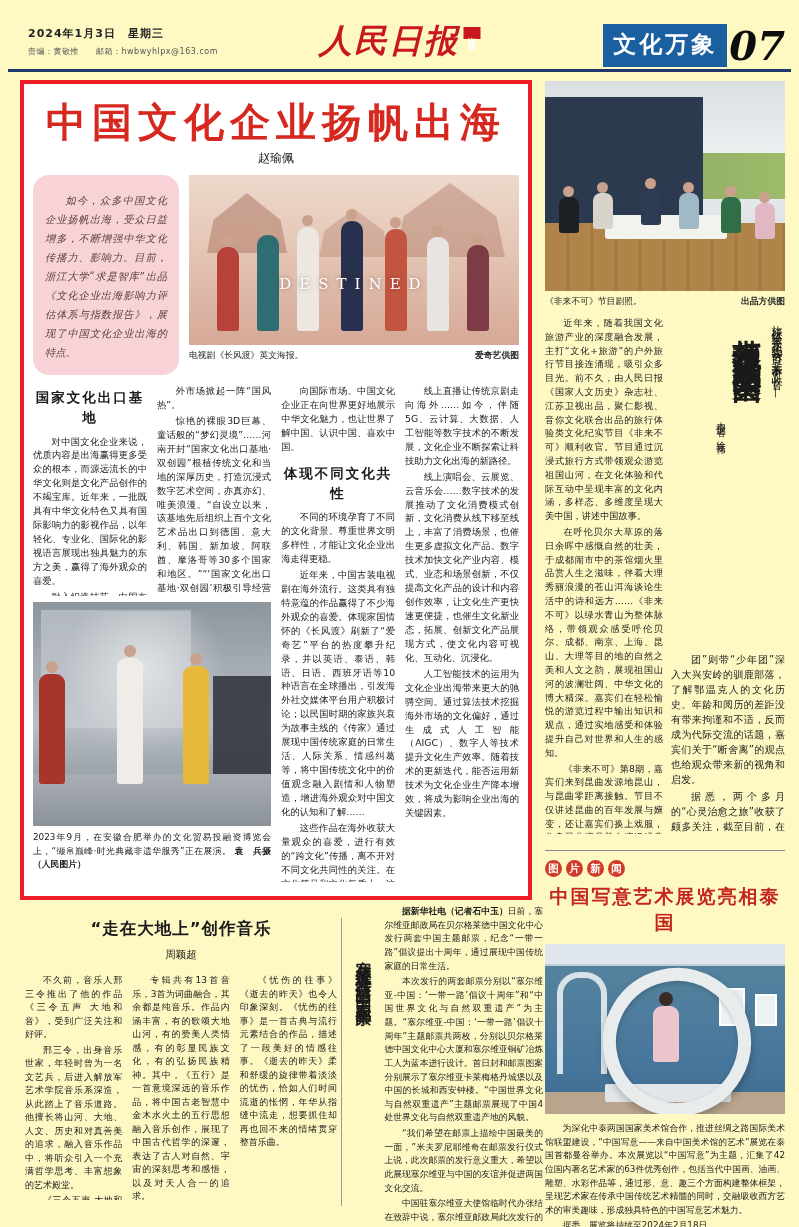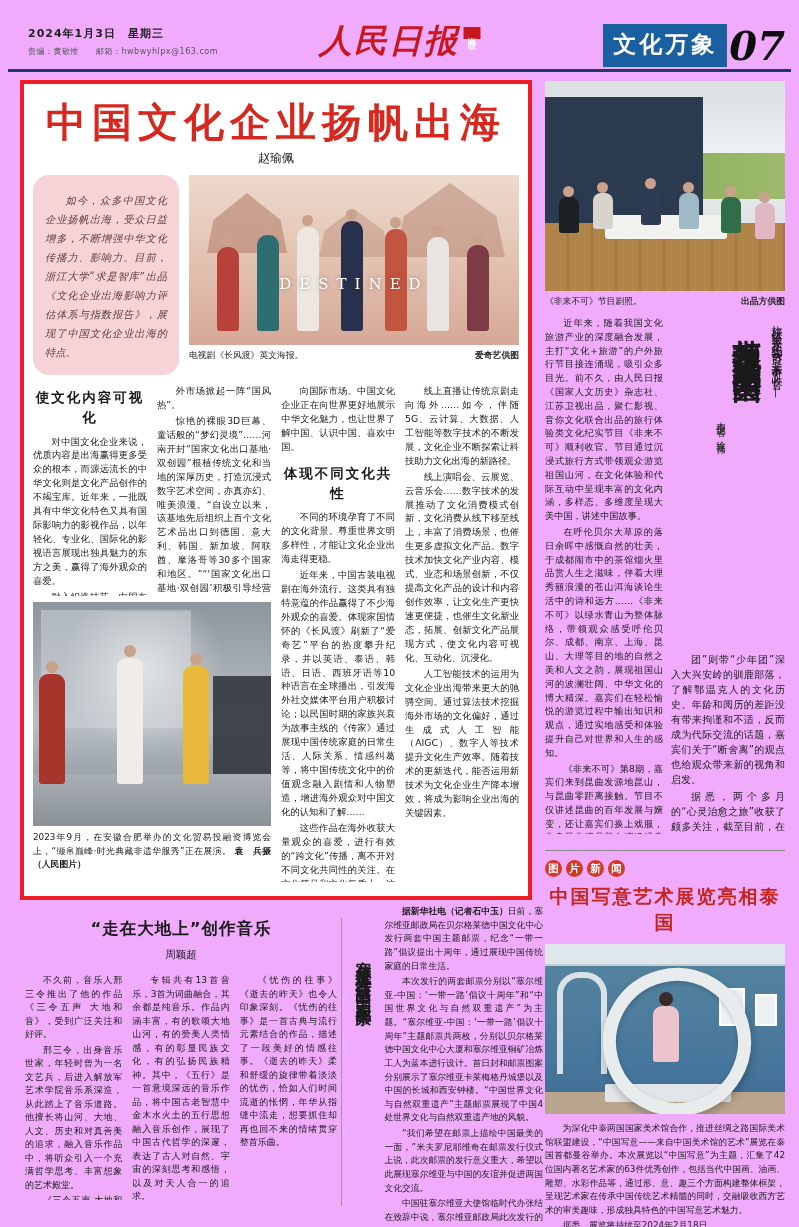--- a/index.html
+++ b/index.html
@@ -1,16 +1,16 @@
 <!DOCTYPE html>
 <html><head>
 <meta charset="utf-8">
 <style>
   html,body{margin:0;padding:0;background:#e9e9e9;}
-  #page{width:799px;height:1227px;position:relative;background:#f0abfc;margin:0 auto;
+  #page{width:799px;height:1227px;position:relative;background:#fef9c3;margin:0 auto;
         font-family:"DejaVu Sans","Liberation Sans",sans-serif;color:#1a1a1a;overflow:hidden;}
   
   .hdr-left{position:absolute;left:28px;top:26px;}
   .hdr-date{font-size:11px;color:#222;letter-spacing:1px;font-weight:600;}
   .hdr-editor{font-size:8px;color:#555;margin-top:5px;letter-spacing:.5px;}
   .masthead{position:absolute;left:50%;transform:translateX(-50%);top:24px;display:flex;gap:4px;align-items:flex-start;}
   .masthead-title{font-family:"DejaVu Serif","Liberation Serif",serif;font-style:italic;font-weight:700;
                   font-size:33px;line-height:1;color:#c8171e;letter-spacing:2px;}
   .edition-badge{background:#c8171e;color:#fff;font-size:9px;writing-mode:vertical-rl;
                  padding:3px 2px;letter-spacing:2px;margin-top:3px;}
@@ -152,21 +152,21 @@
           <span>电视剧《长风渡》英文海报。</span>
           <span class="cap-credit">爱奇艺供图</span>
         </div>
       </div>
     </div>
 
     <div class="art-body">
       <div class="half">
         <div class="twocol">
           <div class="coltext">
-            <div class="subhead">使文化内容可视化</div>
+            <div class="subhead">国家文化出口基地</div>
             <div>
                 <p class="para">对中国文化企业来说，优质内容是出海赢得更多受众的根本，而源远流长的中华文化则是文化产品创作的不竭宝库。近年来，一批既具有中华文化特色又具有国际影响力的影视作品，以年轻化、专业化、国际化的影视语言展现出独具魅力的东方之美，赢得了海外观众的喜爱。</p>
                 <p class="para">融入织造技艺、中国布料等非遗文化元素的《当家主母》打入东南亚及南亚市场的同时，通过VIKI、Youtube、Facebook、italk、ODK、TVB等平台登陆北美；以“戏中戏”讲述非遗传承故事的现代题材剧《正好遇见你》先后与韩国CNTV、日本NHK公共频道达成合作，剧中着力展现的花丝镶嵌、缂丝、沪式旗袍、玉雕、陶瓷、木版水印等非遗文化在国际舞台大放异彩……这些融入中华文化元素的影视剧，在海</p>
               </div>
           </div>
           <div class="coltext">
             <div>
                 <p class="para">外市场掀起一阵“国风热”。</p>
                 <p class="para">惊艳的裸眼3D巨幕、童话般的“梦幻灵境”……河南开封“国家文化出口基地·双创园”根植传统文化和当地的深厚历史，打造沉浸式数字艺术空间，亦真亦幻、唯美浪漫。“自设立以来，该基地先后组织上百个文化艺术品出口到德国、意大利、韩国、新加坡、阿联酋、摩洛哥等30多个国家和地区。”“‘国家文化出口基地·双创园’积极引导经营主体国际化经营，已成为文化走出去的重要载体。”相关负责人表示。</p>
               </div>

